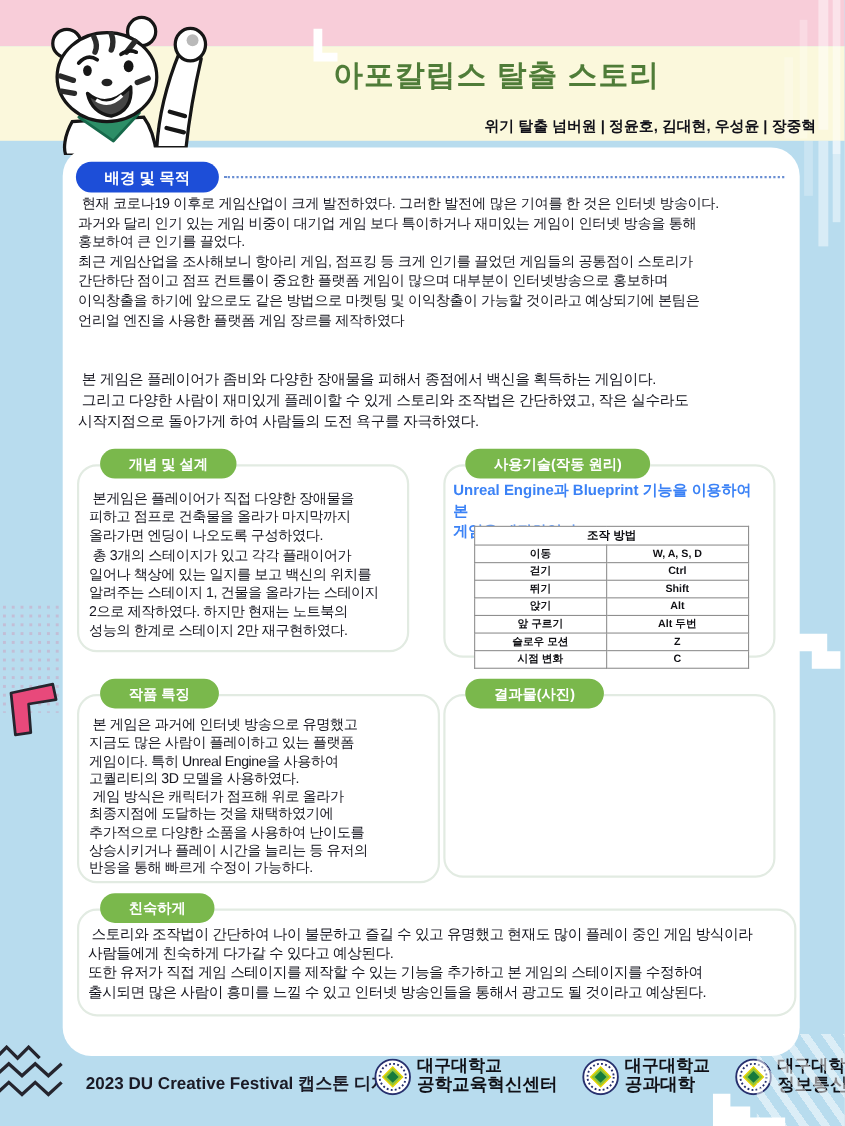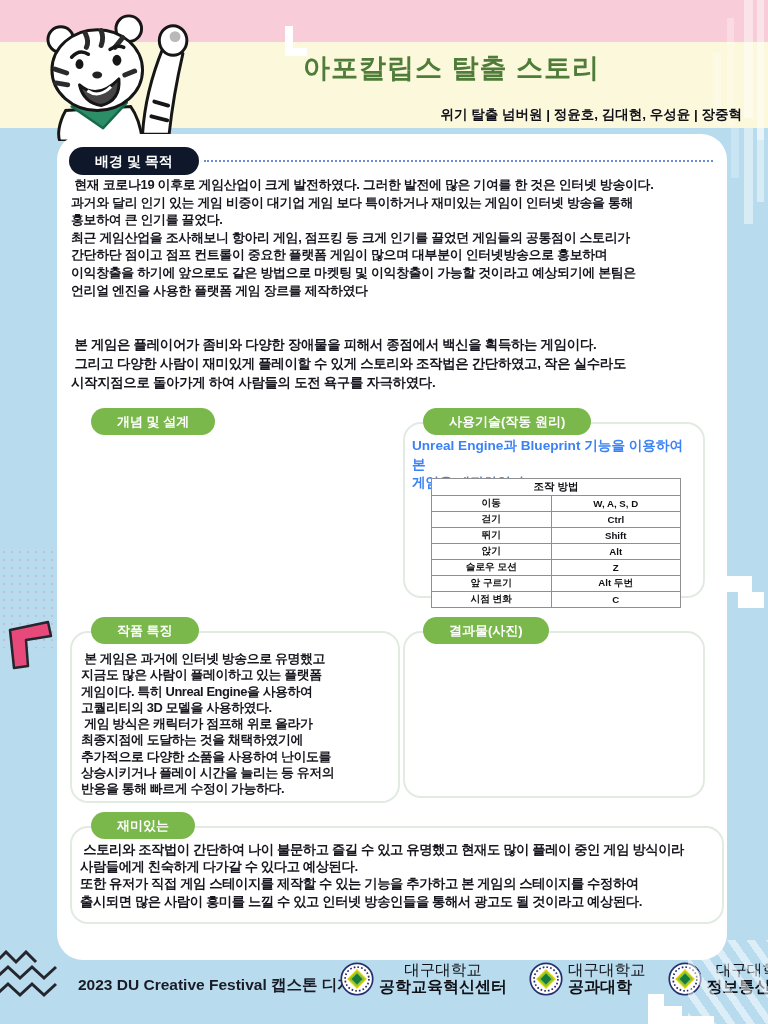--- a/index.html
+++ b/index.html
@@ -18,25 +18,25 @@
   .team-line{
     position:absolute;right:26px;top:106px;font-size:13.5px;font-weight:800;color:#101018;white-space:nowrap;
   }
   
   .card{
     position:absolute;left:57px;top:134px;width:670px;height:826px;
     background:#ffffff;border-radius:26px;overflow:hidden;
   }
   .badge-row{position:absolute;display:flex;align-items:center;}
   .bbadge{
-    background:#0f172a;color:#fff;font-weight:800;font-size:14px;line-height:1;
+    background:#1d4ed8;color:#fff;font-weight:800;font-size:14px;line-height:1;
     padding:7px 26px;border-radius:16px;white-space:nowrap;
   }
   .leader{flex:1;height:0;border-top:2px dotted #4472c8;opacity:.8;margin-left:5px;}
-  .para{position:absolute;color:#16161f;font-weight:700;white-space:pre-line;letter-spacing:-0.3px;}
+  .para{position:absolute;color:#16161f;font-weight:400;white-space:pre-line;letter-spacing:-0.3px;}
   .p-background{left:14px;top:42px;width:642px;font-size:12.9px;line-height:17.6px;}
   .p-intro{left:14px;top:201px;width:642px;font-size:13.4px;line-height:19px;}
   .box{position:absolute;background:#fff;border:2px solid #e2ebe2;border-radius:18px;overflow:visible;}
   .gbadge{
     position:absolute;z-index:2;background:#7ab84c;color:#fff;font-weight:800;font-size:13px;
     line-height:1;padding:7px 26px;border-radius:16px;white-space:nowrap;
   }
   .box .para{letter-spacing:-0.4px;}
   .p-concept{left:9px;top:20px;right:5px;font-size:12.9px;line-height:17.2px;}
   .p-tech-intro{left:7px;top:13px;right:4px;font-size:13.6px;line-height:18.5px;color:#3b82f6;font-weight:800;white-space:pre-line;position:absolute;}
@@ -48,21 +48,21 @@
     border:1px solid #8f8f8f;font-size:9.7px;font-weight:700;color:#101014;
     padding:1px 2px;text-align:center;height:12.5px;
   }
   .ctl-table th{font-size:10.5px;}
   .ctl-table td:first-child{width:48%;}
   
   .festival{position:absolute;left:78px;top:975px;font-size:15.5px;font-weight:800;color:#1b1b26;white-space:nowrap;}
   .logos{position:absolute;left:340px;top:962px;display:flex;gap:22px;align-items:center;}
   .logo{display:flex;align-items:center;gap:5px;}
   .logo-text{display:flex;flex-direction:column;line-height:1.05;}
-  .logo-name{font-size:15.5px;font-weight:400;color:#101016;white-space:nowrap;text-align:center;}
+  .logo-name{font-size:15.5px;font-weight:700;color:#101016;white-space:nowrap;}
   .logo-sub{font-size:16px;font-weight:700;color:#101016;white-space:nowrap;}
   .deco{position:absolute;}
   .dotgrid{
     position:absolute;left:0;top:548px;width:54px;height:100px;opacity:.55;
     background-image:radial-gradient(rgba(220,110,150,.5) 1.3px, transparent 1.5px);
     background-size:8px 8px;
   }
   .diag{
     position:absolute;right:0;bottom:0;width:80px;height:84px;
     background:repeating-linear-gradient(55deg, rgba(255,255,255,.5) 0 7px, rgba(255,255,255,0) 7px 16px);
@@ -134,20 +134,30 @@
 최근 게임산업을 조사해보니 항아리 게임, 점프킹 등 크게 인기를 끌었던 게임들의 공통점이 스토리가
 간단하단 점이고 점프 컨트롤이 중요한 플랫폼 게임이 많으며 대부분이 인터넷방송으로 홍보하며
 이익창출을 하기에 앞으로도 같은 방법으로 마켓팅 및 이익창출이 가능할 것이라고 예상되기에 본팀은
 언리얼 엔진을 사용한 플랫폼 게임 장르를 제작하였다</div>
 
     <div class="para p-intro">&nbsp;본 게임은 플레이어가 좀비와 다양한 장애물을 피해서 종점에서 백신을 획득하는 게임이다.
 &nbsp;그리고 다양한 사람이 재미있게 플레이할 수 있게 스토리와 조작법은 간단하였고, 작은 실수라도
 시작지점으로 돌아가게 하여 사람들의 도전 욕구를 자극하였다.</div>
 
     <div class="gbadge" style="left:34px;top:274px;">개념 및 설계</div>
+    <div class="box" style="left:13px;top:288px;width:298px;height:167px;">
+      <div class="para p-concept">&nbsp;본게임은 플레이어가 직접 다양한 장애물을
+피하고 점프로 건축물을 올라가 마지막까지
+올라가면 엔딩이 나오도록 구성하였다.
+&nbsp;총 3개의 스테이지가 있고 각각 플래이어가
+일어나 책상에 있는 일지를 보고 백신의 위치를
+알려주는 스테이지 1, 건물을 올라가는 스테이지
+2으로 제작하였다. 하지만 현재는 노트북의
+성능의 한계로 스테이지 2만 재구현하였다.</div>
+    </div>
 
     <div class="gbadge" style="left:366px;top:274px;">사용기술(작동 원리)</div>
     <div class="box" style="left:346px;top:288px;width:298px;height:172px;">
       <div class="p-tech-intro">Unreal Engine과 Blueprint 기능을 이용하여 본
 게임을 제작하였다.</div>
       <div class="table-wrap">
         <table class="ctl-table">
           <thead>
             <tr>
                 <th colspan="2">조작 방법</th>
@@ -164,26 +174,26 @@
               </tr>
             <tr>
                 <td>뛰기</td>
                 <td>Shift</td>
               </tr>
             <tr>
                 <td>앉기</td>
                 <td>Alt</td>
               </tr>
             <tr>
+                <td>앞 구르기</td>
+                <td>Alt 두번</td>
+              </tr>
+            <tr>
                 <td>슬로우 모션</td>
                 <td>Z</td>
-              </tr>
-            <tr>
-                <td>앞 구르기</td>
-                <td>Alt 두번</td>
               </tr>
             <tr>
                 <td>시점 변화</td>
                 <td>C</td>
               </tr>
           </tbody>
         </table>
       </div>
     </div>
 
@@ -196,21 +206,21 @@
 &nbsp;게임 방식은 캐릭터가 점프해 위로 올라가
 최종지점에 도달하는 것을 채택하였기에
 추가적으로 다양한 소품을 사용하여 난이도를
 상승시키거나 플레이 시간을 늘리는 등 유저의
 반응을 통해 빠르게 수정이 가능하다.</div>
     </div>
 
     <div class="gbadge" style="left:366px;top:483px;">결과물(사진)</div>
     <div class="box" style="left:346px;top:497px;width:298px;height:163px;"></div>
 
-    <div class="gbadge" style="left:34px;top:678px;">재미있는</div>
+    <div class="gbadge" style="left:34px;top:678px;">친숙하게</div>
     <div class="box" style="left:13px;top:692px;width:650px;height:94px;">
       <div class="para p-expect">&nbsp;스토리와 조작법이 간단하여 나이 불문하고 즐길 수 있고 유명했고 현재도 많이 플레이 중인 게임 방식이라
 사람들에게 친숙하게 다가갈 수 있다고 예상된다.
 또한 유저가 직접 게임 스테이지를 제작할 수 있는 기능을 추가하고 본 게임의 스테이지를 수정하여
 출시되면 많은 사람이 흥미를 느낄 수 있고 인터넷 방송인들을 통해서 광고도 될 것이라고 예상된다.</div>
     </div>
   </div>
 
   <svg class="deco" style="left:0;top:950px;" width="66" height="54" viewBox="0 0 66 54">
     <polyline points="-4,12 6,2 16,12 26,2 36,12" fill="none" stroke="#25252e" stroke-width="3"></polyline>

